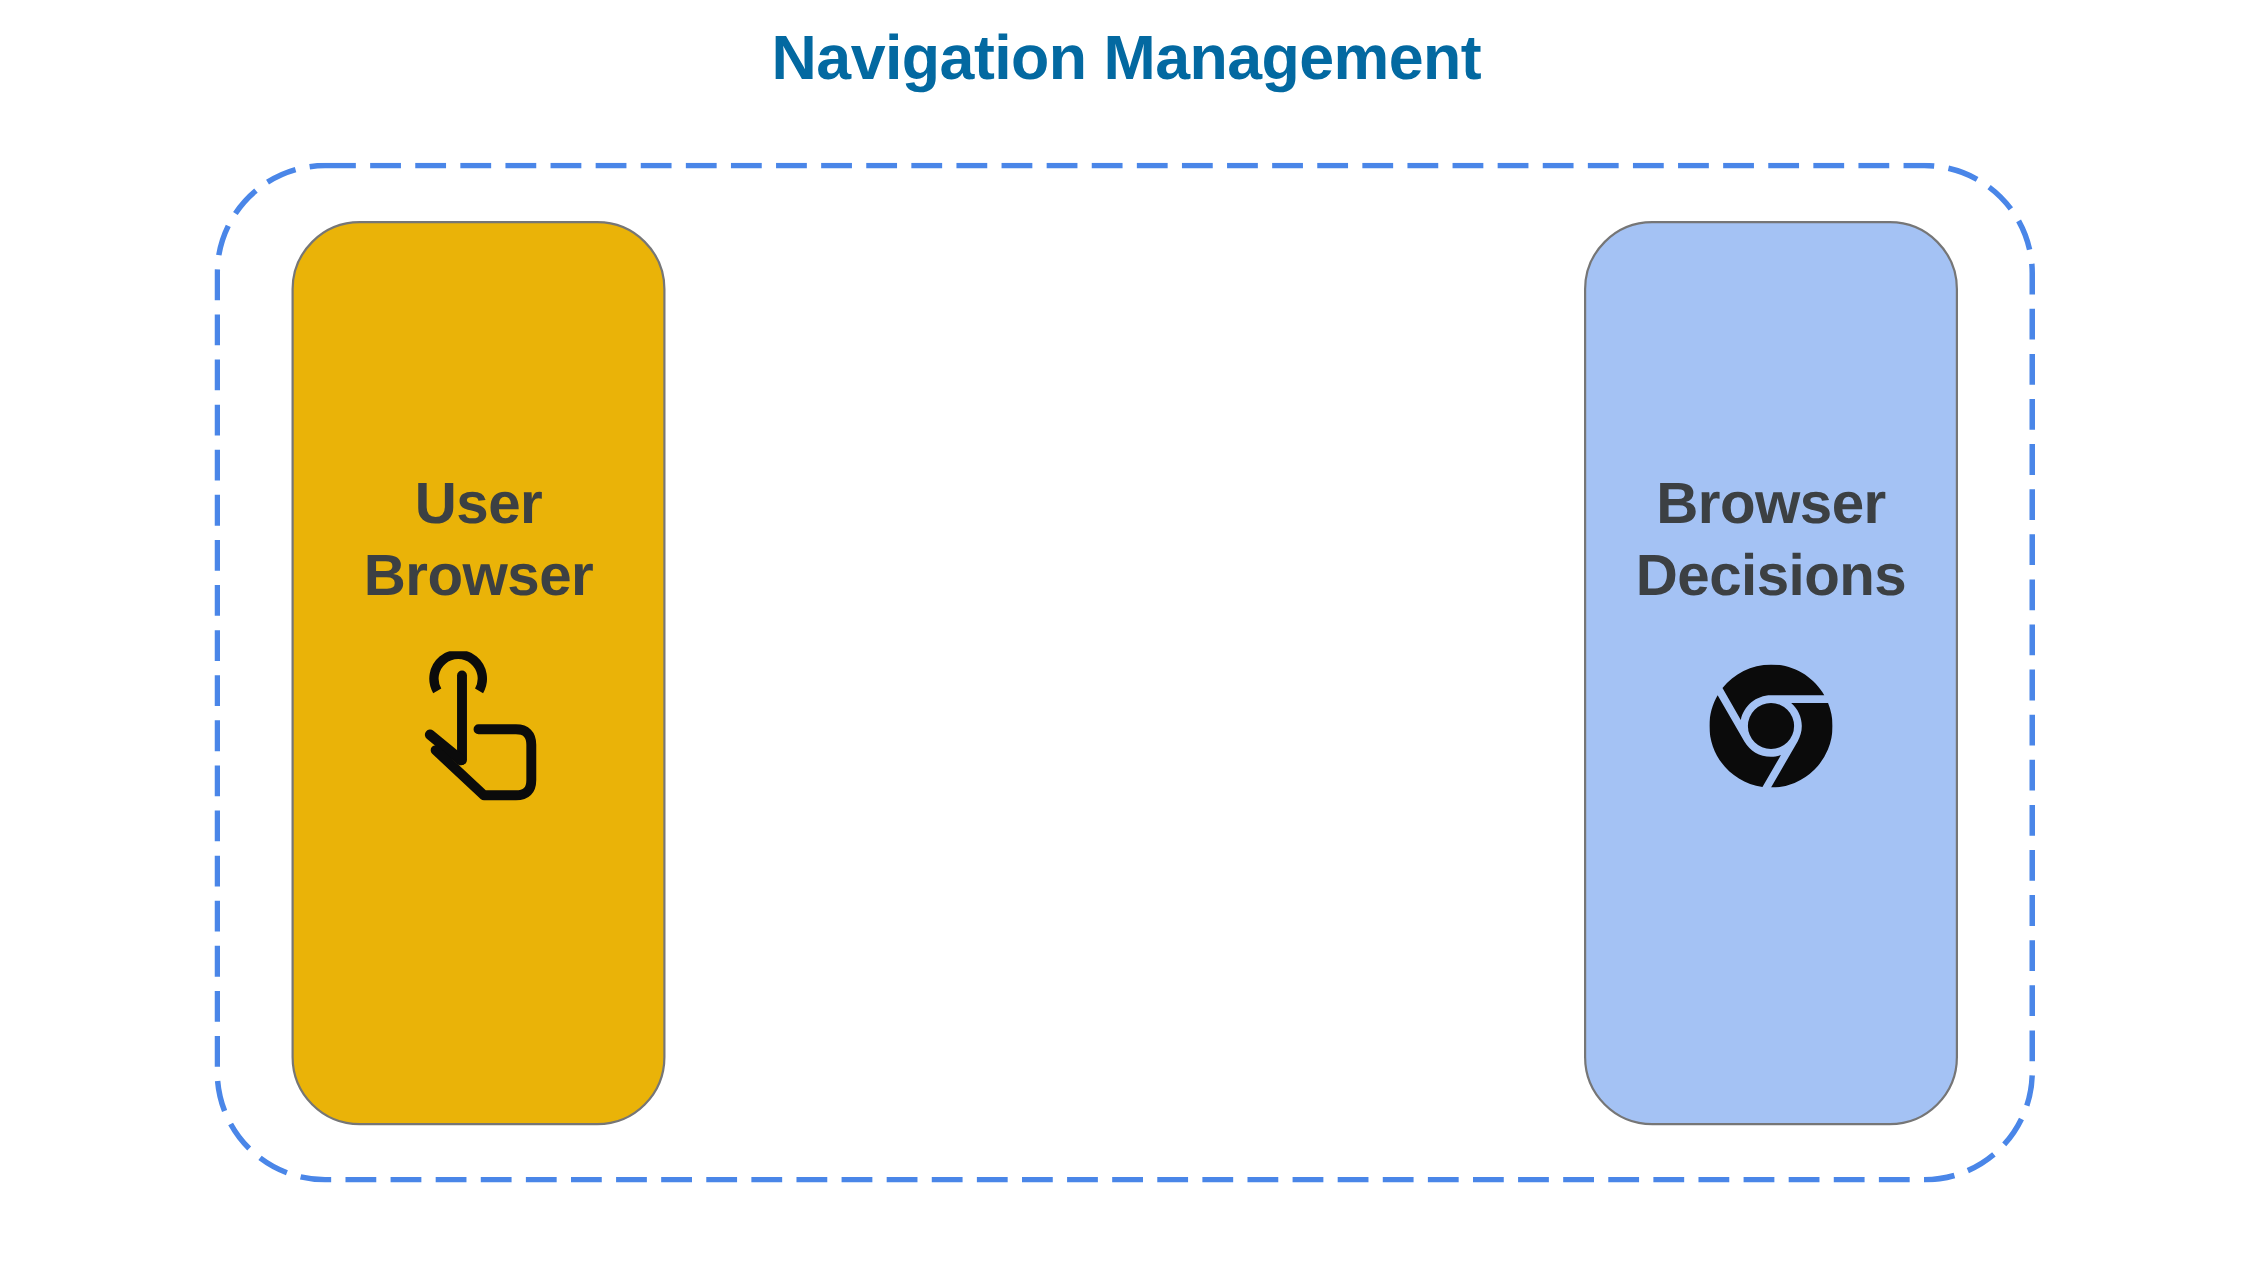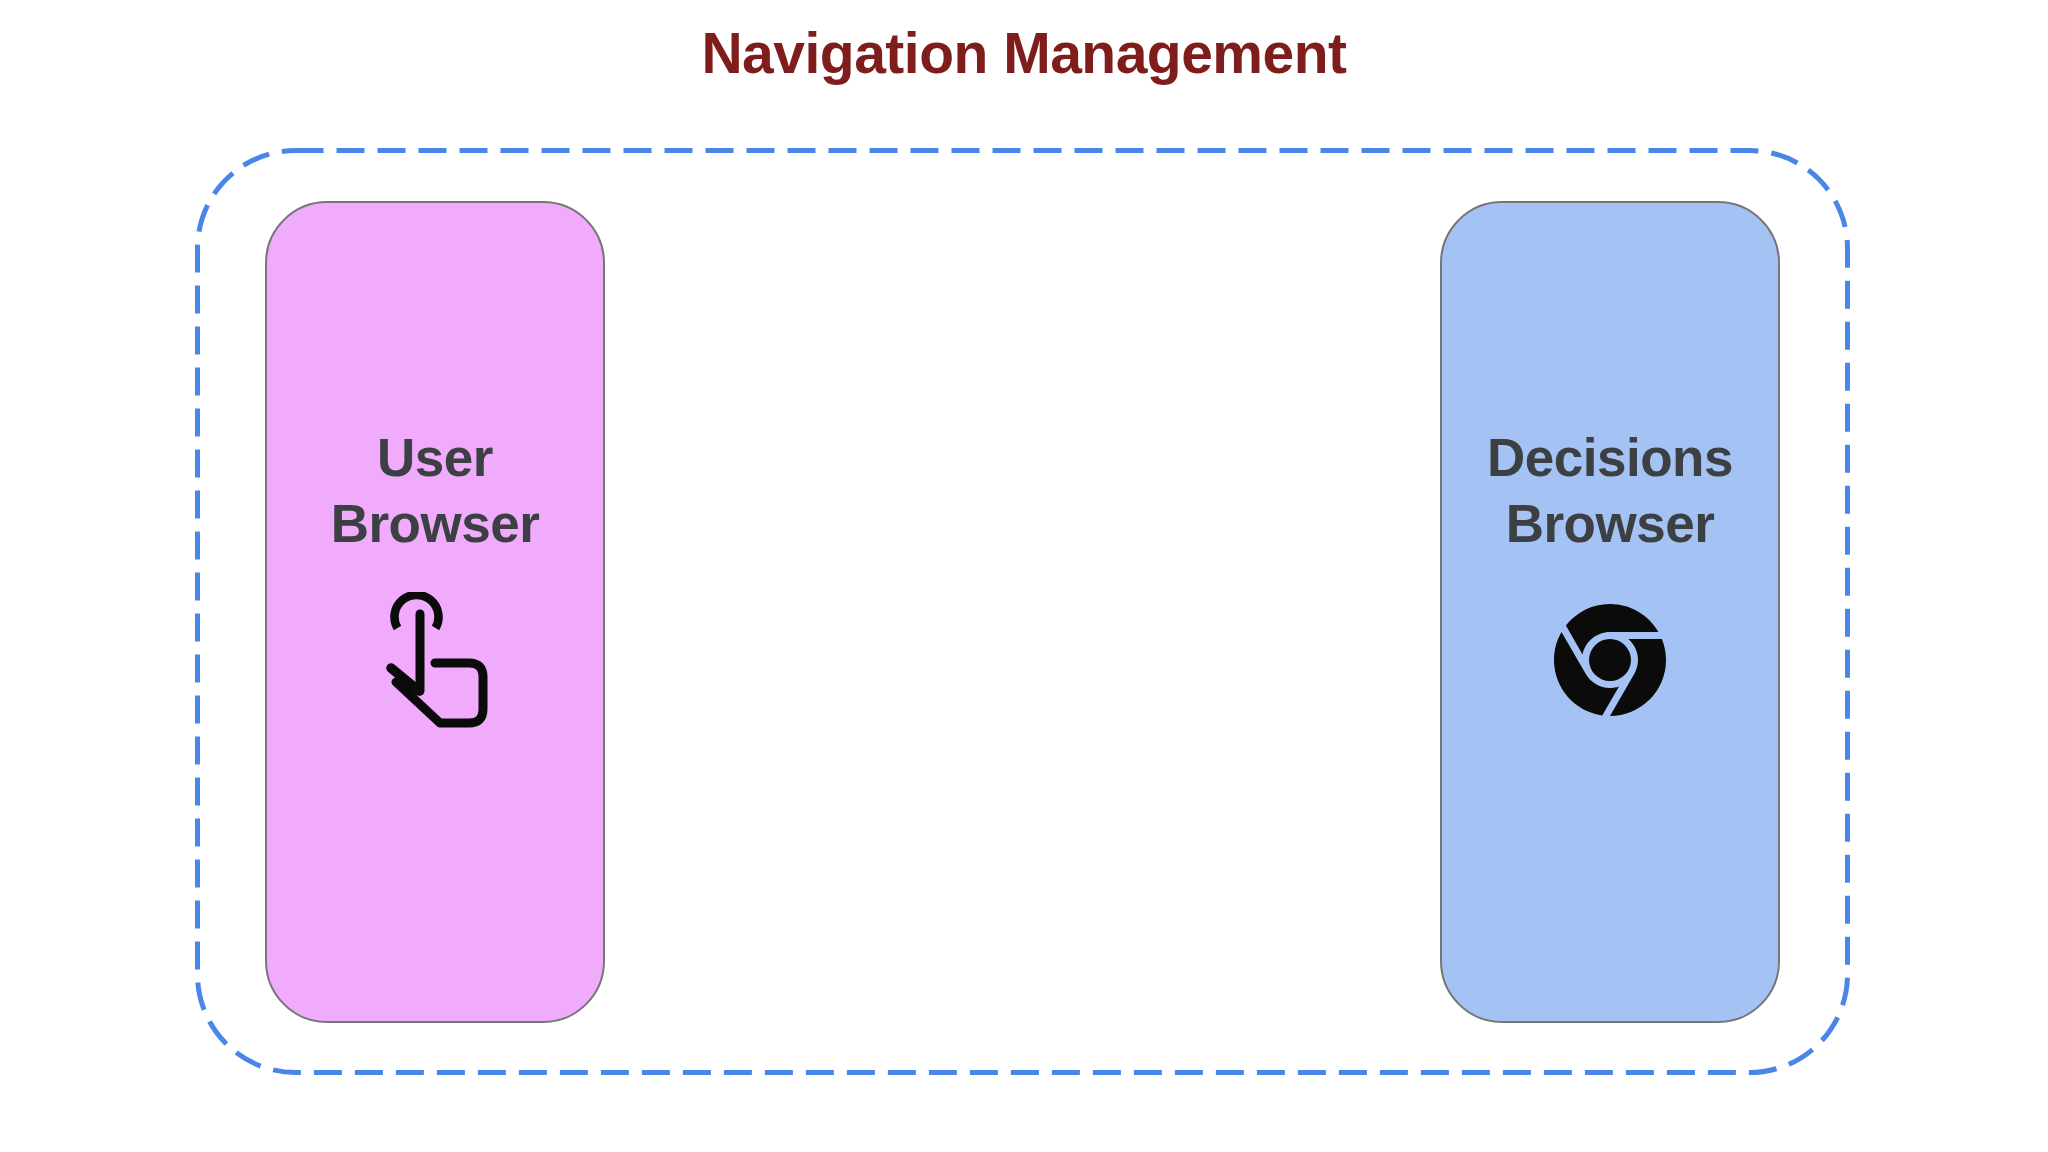--- a/index.html
+++ b/index.html
@@ -2,21 +2,21 @@
 <html><head>
 <meta charset="utf-8">
 <style>
   html,body{margin:0;padding:0;background:#ffffff;}
   .stage{
     position:relative;width:2048px;height:1152px;background:#ffffff;overflow:hidden;
     font-family:"Liberation Sans",sans-serif;
   }
   .title{
     position:absolute;top:20px;left:0;right:0;margin:0;
-    text-align:center;font-size:57px;font-weight:700;color:#7f1d1d;
+    text-align:center;font-size:57px;font-weight:700;color:#0369a1;
     letter-spacing:-0.5px;
   }
   .boundary{position:absolute;left:195px;top:148px;width:1655px;height:927px;}
   .boundary-frame{position:absolute;left:0;top:0;width:100%;height:100%;}
   .cards{
     position:absolute;left:0;top:0;right:0;bottom:0;
     display:flex;justify-content:space-between;align-items:center;
     padding:0 70px;box-sizing:border-box;
   }
   .card{
@@ -43,39 +43,39 @@
   <h1 class="title">Navigation Management</h1>
 
   <div class="boundary">
 
     <svg class="boundary-frame" width="1655" height="927" viewBox="0 0 1655 927">
       <rect x="2.5" y="2.5" width="1650" height="922" rx="98" ry="98" fill="none" stroke="#4A86E8" stroke-width="5" stroke-dasharray="28 13"></rect>
     </svg>
 
     <div class="cards">
 
-      <div class="card" style="background: #f0abfc;">
+      <div class="card" style="background: #eab308;">
         <div class="card-label">
           <span class="line">User</span>
           <span class="line">Browser</span>
         </div>
         <div class="icon-wrap">
           <svg width="110" height="137" viewBox="0 0 110 137" fill="none" stroke="#0B0B0B">
             <path d="M17.5,36 A22,22 0 1 1 55.5,36" stroke-width="8.5"></path>
             <path d="M40,22 L40,99" stroke-width="9" stroke-linecap="round"></path>
             <path d="M11,76 L39,99" stroke-width="9.5" stroke-linecap="round"></path>
             <path d="M55,71 H89 Q103,71 103,85 V117 Q103,131 89,131 H60 L16,90" stroke-width="9" stroke-linecap="round" stroke-linejoin="round"></path>
           </svg>
         </div>
       </div>
 
       <div class="card" style="background: rgb(164, 194, 244);">
         <div class="card-label">
+          <span class="line">Browser</span>
           <span class="line">Decisions</span>
-          <span class="line">Browser</span>
         </div>
         <div class="icon-wrap">
           <svg width="112" height="112" viewBox="4 4 16 16">
             <path fill="#0B0B0B" d="M12,20L15.46,14C15.79,13.4 16,12.73 16,12C16,10.8 15.46,9.73 14.62,9H19.41C19.79,9.93 20,10.94 20,12A8,8 0 0,1 12,20M4,12C4,10.54 4.39,9.18 5.07,8L8.54,14C9.24,15.19 10.5,16 12,16C12.45,16 12.88,15.91 13.29,15.78L10.89,19.92C7,19.37 4,16.04 4,12M15,12A3,3 0 0,1 12,15A3,3 0 0,1 9,12A3,3 0 0,1 12,9A3,3 0 0,1 15,12M12,4C14.96,4 17.54,5.61 18.92,8H12C10.06,8 8.45,9.38 8.08,11.21L5.7,7.08C7.16,5.21 9.44,4 12,4Z"></path>
           </svg>
         </div>
       </div>
 
 
     </div>

